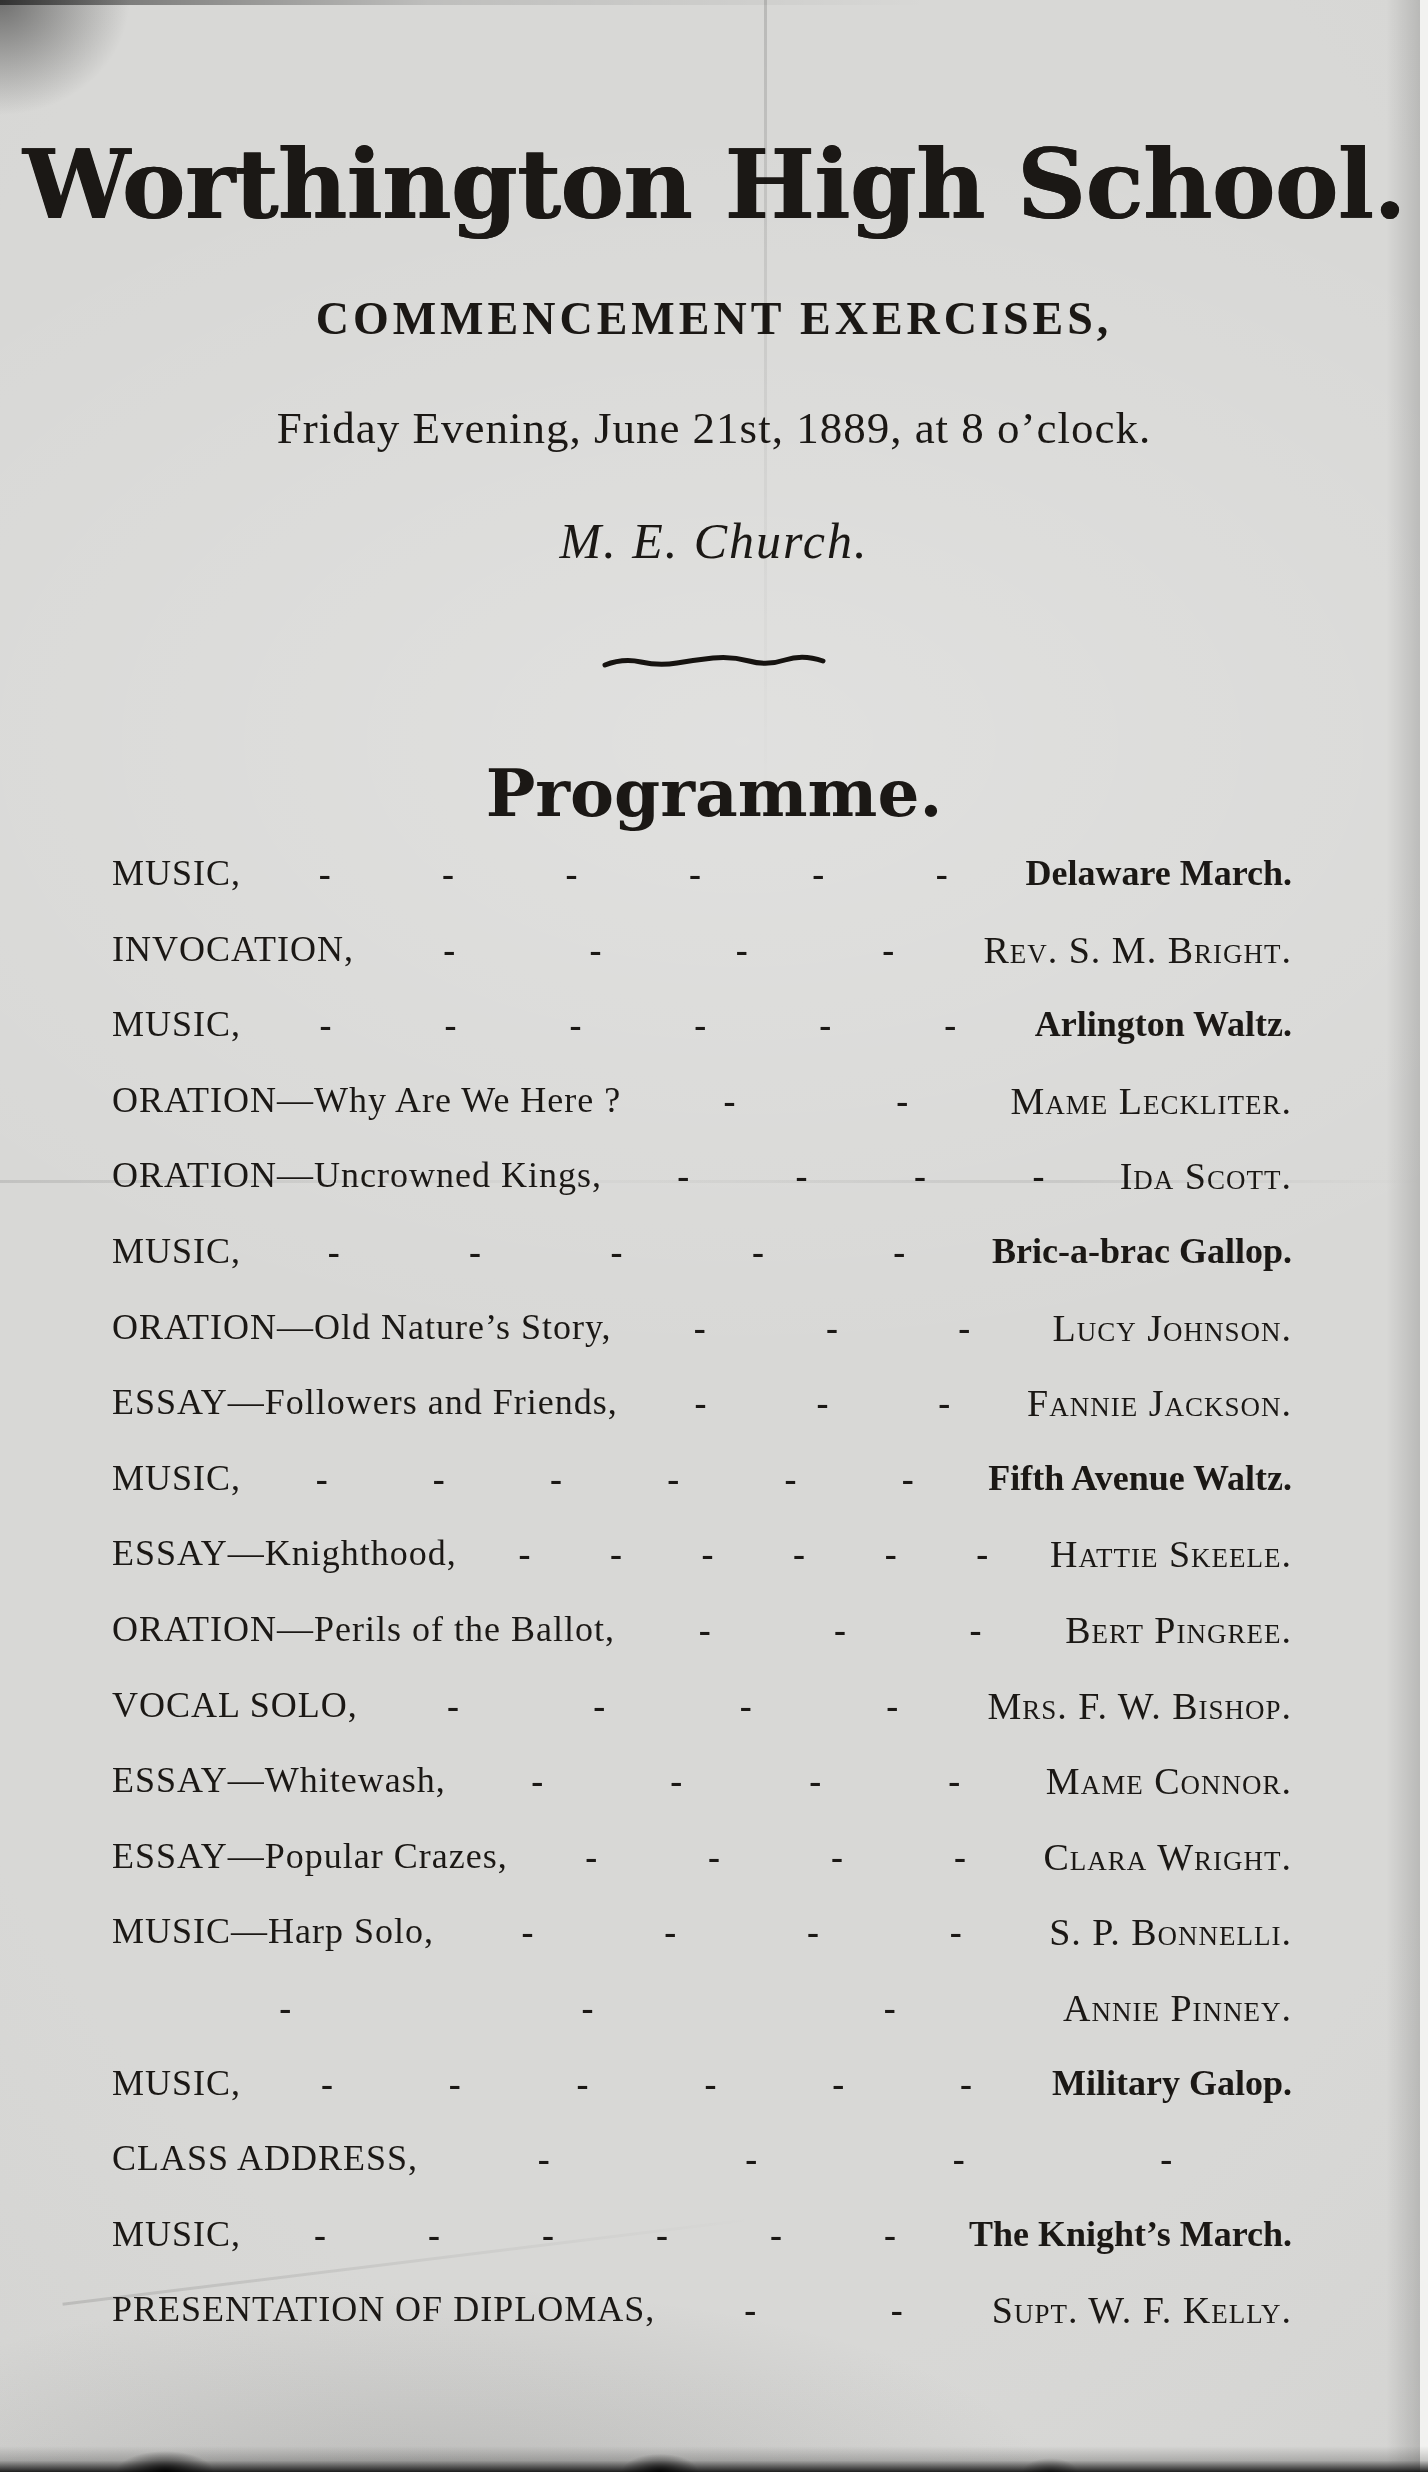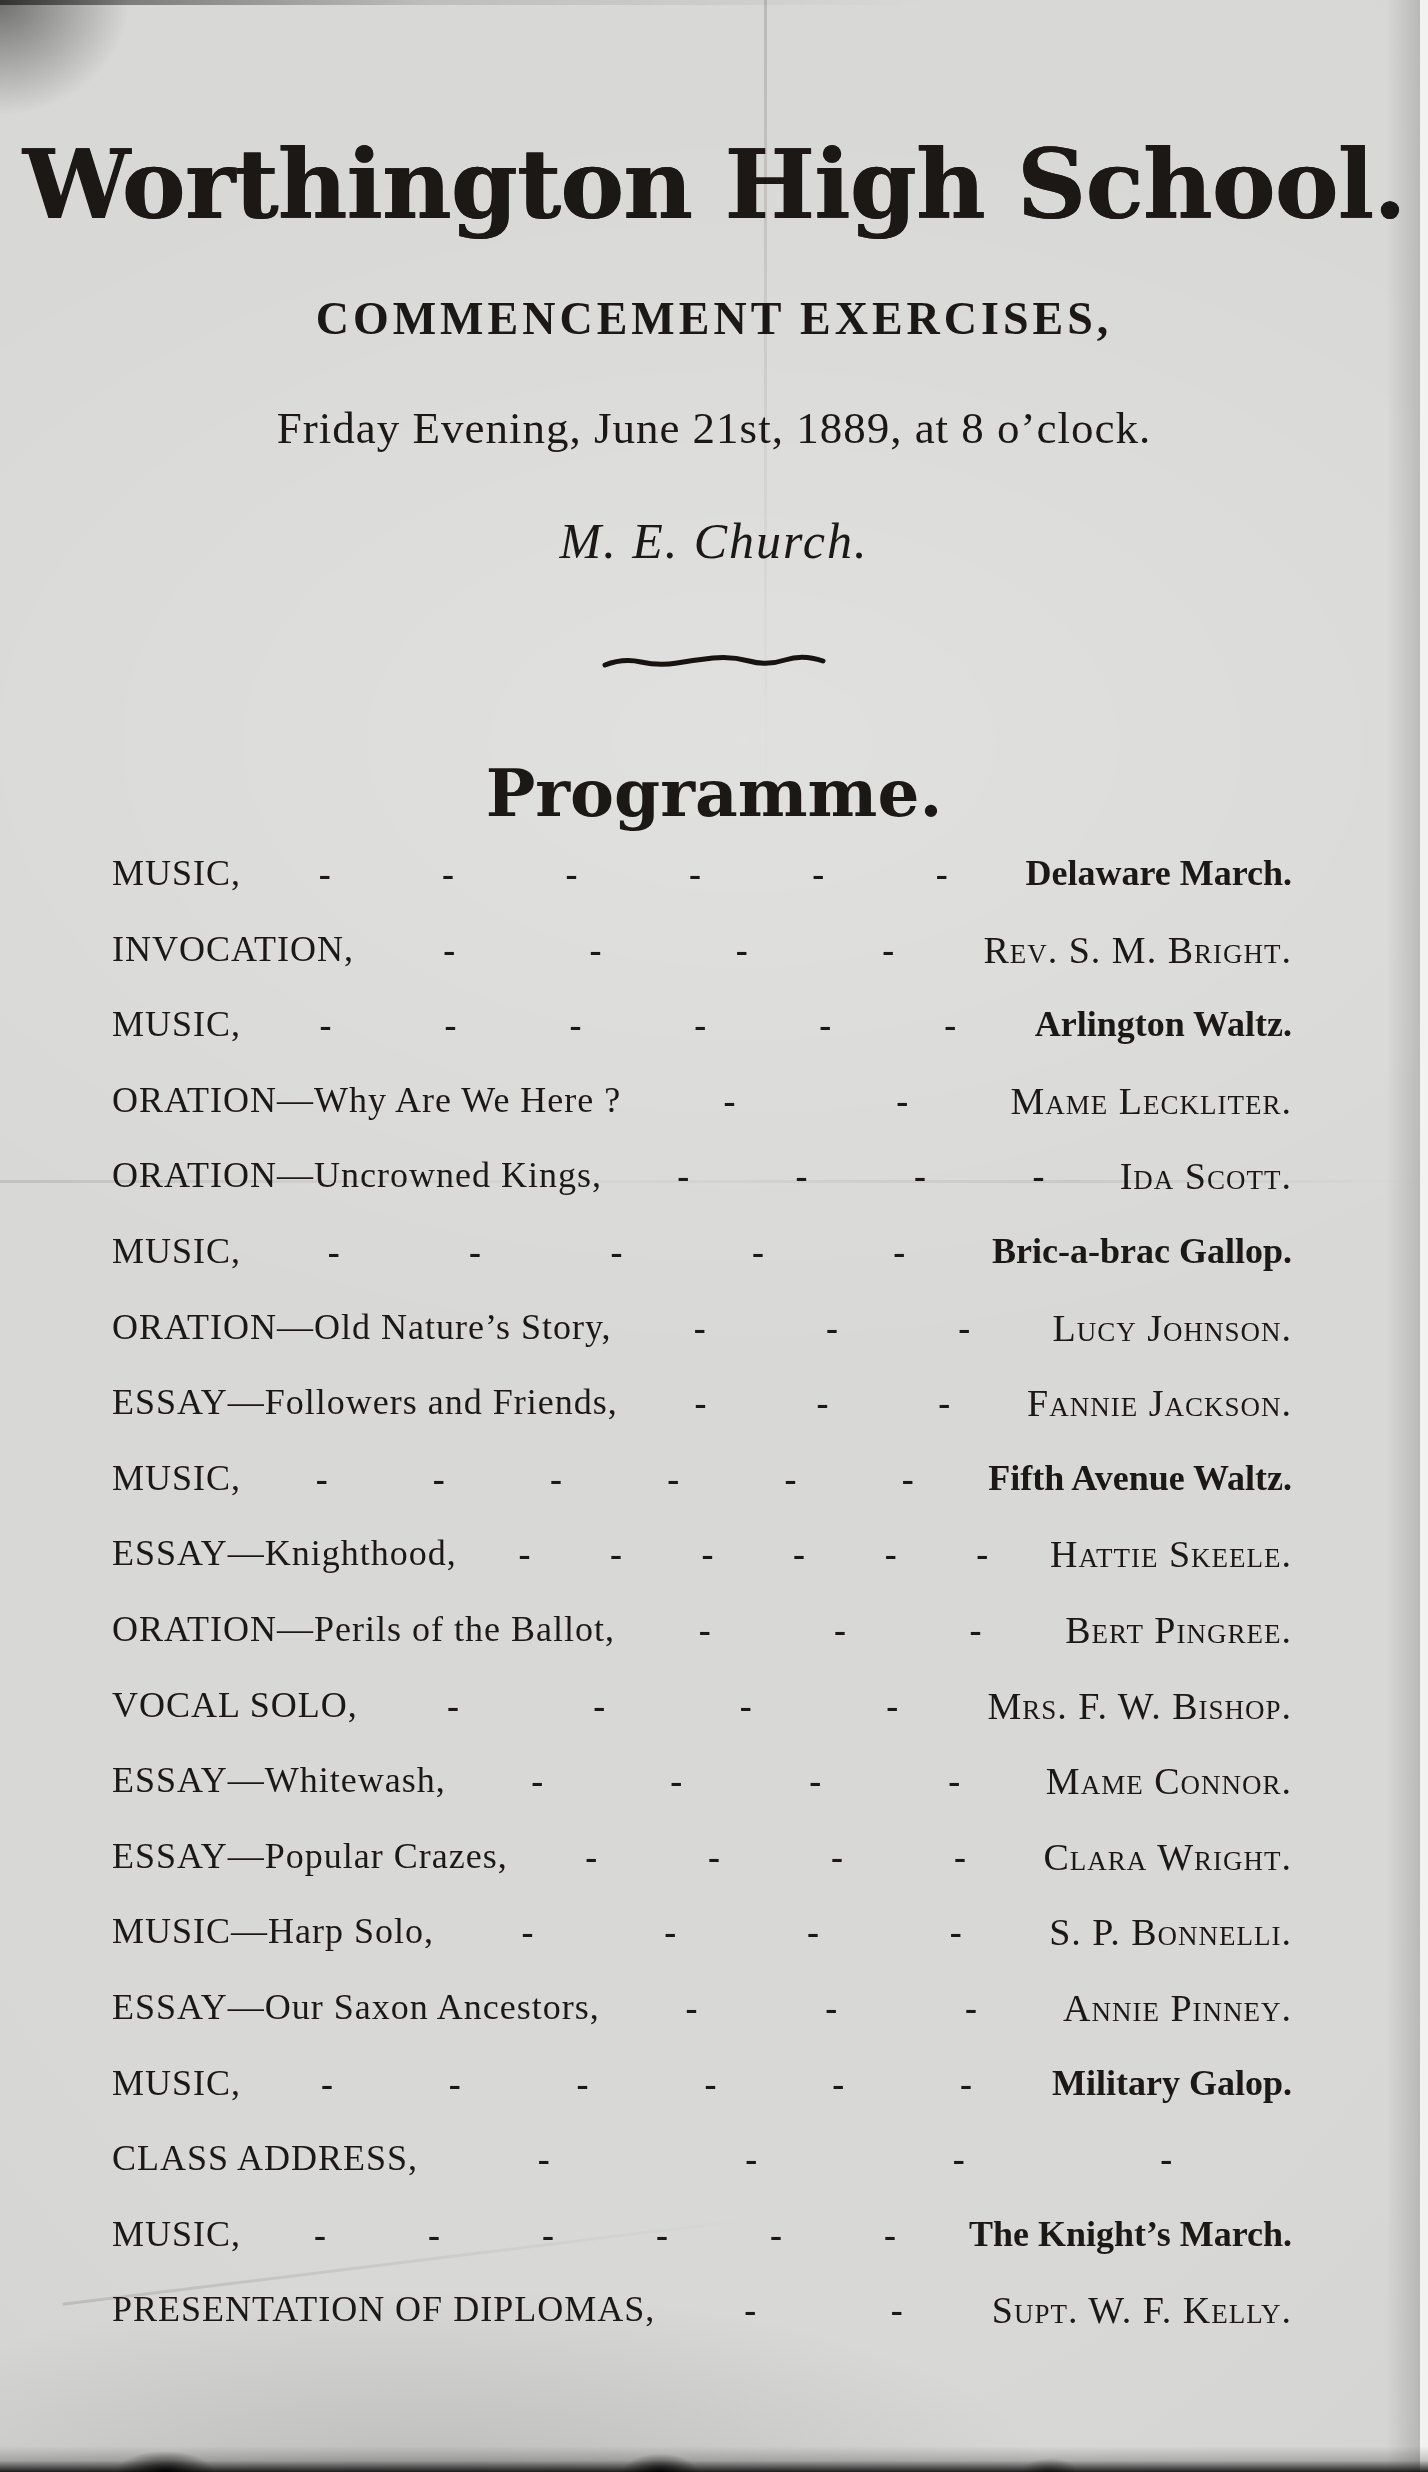--- a/index.html
+++ b/index.html
@@ -242,21 +242,20 @@
     <span class="dash-track">
           <span class="dash">-</span>
           <span class="dash">-</span>
           <span class="dash">-</span>
           <span class="dash">-</span>
         </span>
     <span class="item-performer smallcaps">S. P. Bonnelli.</span>
   </div>
 
   <div class="row">
-    <span class="item-title">ESSAY—Our Saxon Ancestors,</span>
     <span class="dash-track">
           <span class="dash">-</span>
           <span class="dash">-</span>
           <span class="dash">-</span>
         </span>
     <span class="item-performer smallcaps">Annie Pinney.</span>
   </div>
 
   <div class="row">
     <span class="item-title">MUSIC,</span>

